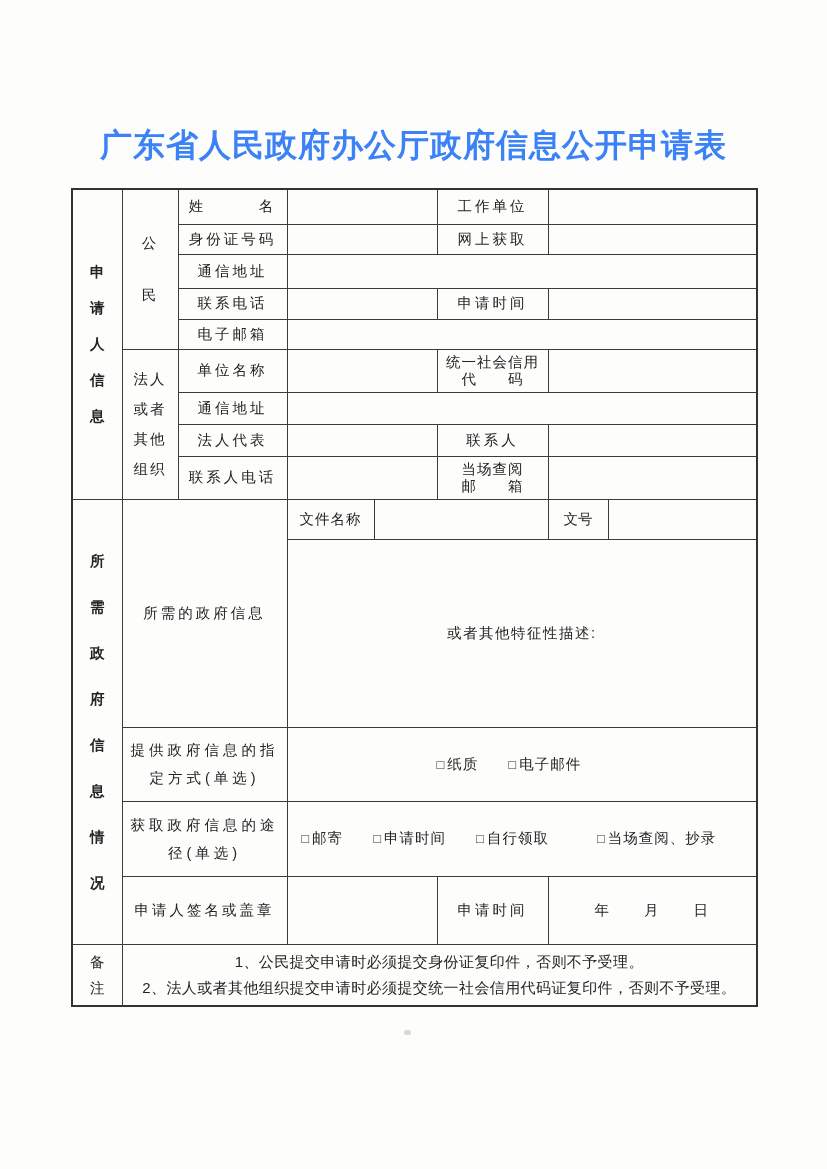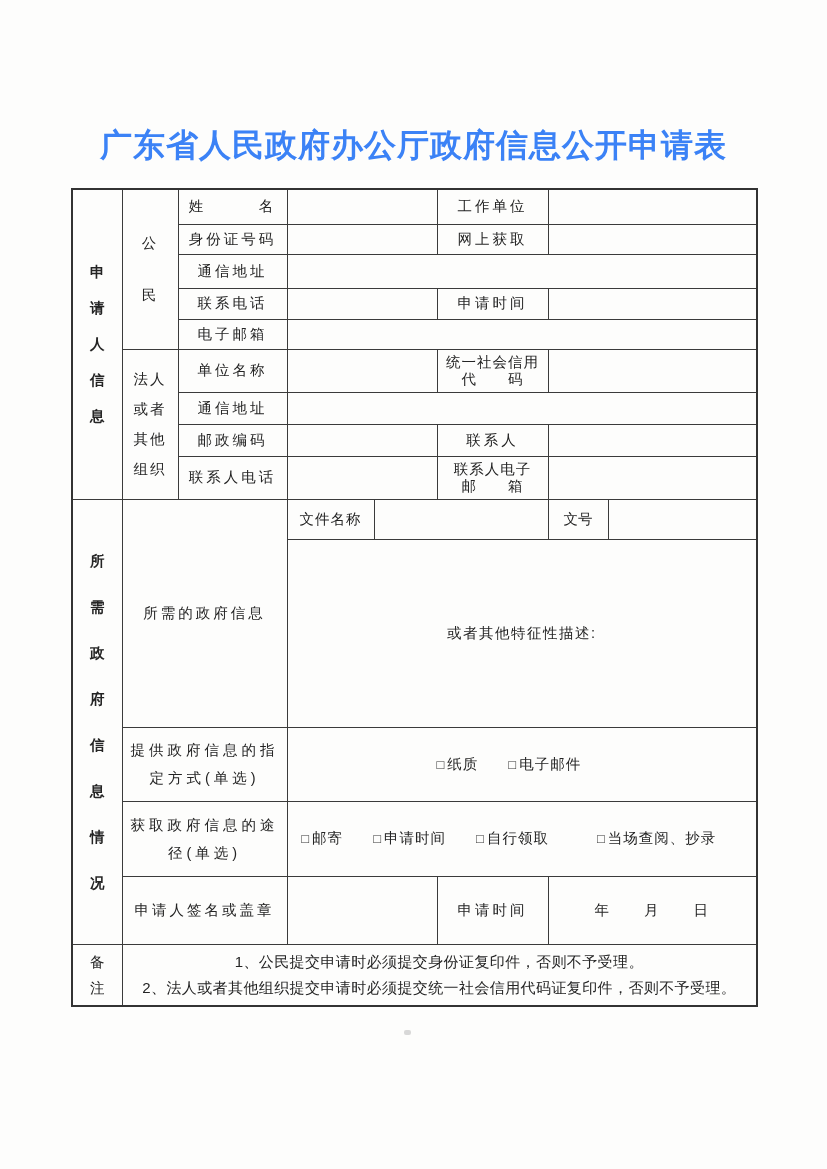--- a/index.html
+++ b/index.html
@@ -174,30 +174,30 @@
 代　　码</td>
         <td colspan="2" class="input"></td>
       </tr>
 
       <tr style="height:32px">
         <td class="lbl">通信地址</td>
         <td colspan="5" class="input"></td>
       </tr>
 
       <tr style="height:32px">
-        <td class="lbl">邮政编码</td>
+        <td class="lbl">法人代表</td>
         <td colspan="2" class="input"></td>
         <td class="lbl">联系人</td>
         <td colspan="2" class="input"></td>
       </tr>
 
       <tr style="height:38px">
         <td class="lbl">联系人电话</td>
         <td colspan="2" class="input"></td>
-        <td class="lbl2">联系人电子
+        <td class="lbl2">当场查阅
 邮　　箱</td>
         <td colspan="2" class="input"></td>
       </tr>
 
       <tr style="height:40px">
         <td rowspan="5" class="vert sec2">所
 需
 政
 府
 信

